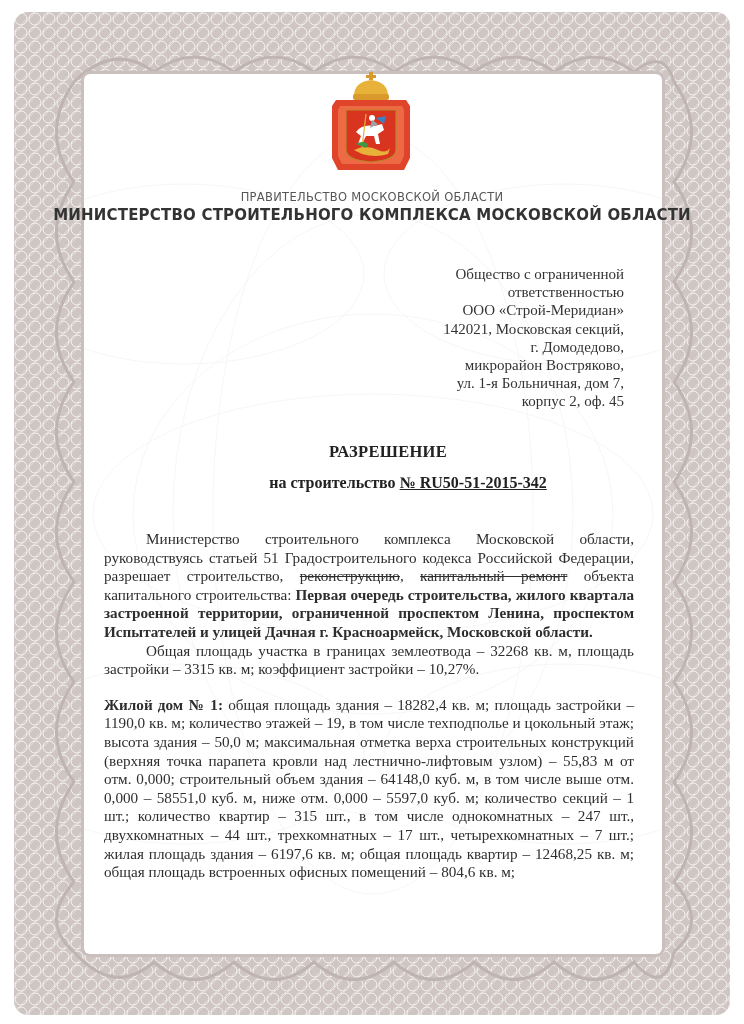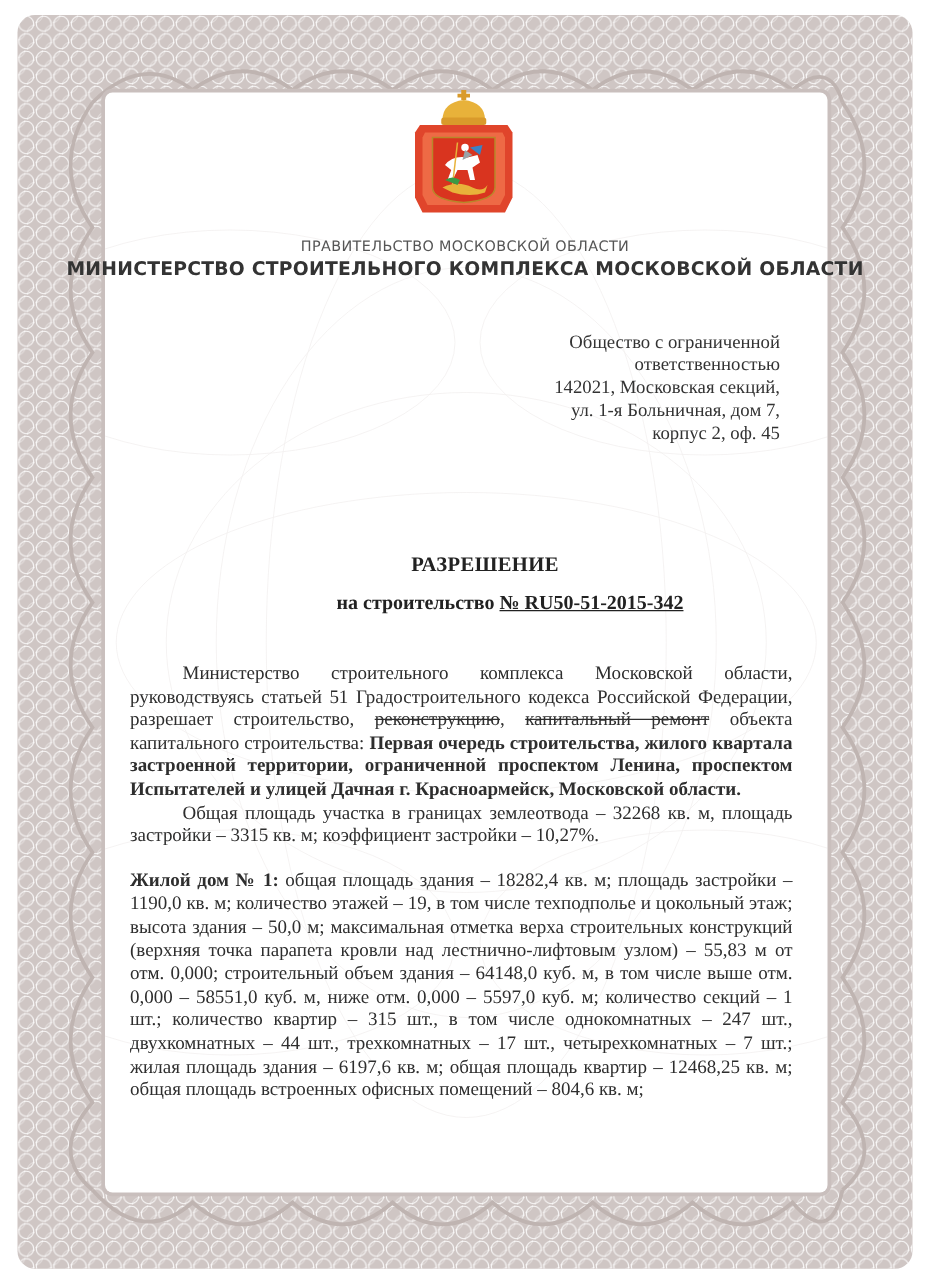--- a/index.html
+++ b/index.html
@@ -125,21 +125,24 @@
   <path d="M28 80 Q40 74 52 80 Q60 84 64 78 L62 84 Q50 88 36 84 Z" fill="#e8b23a"></path>
   <path d="M30 74 Q36 70 42 74 L40 78 Z" fill="#3c9a45"></path>
 </svg>
 
 <div class="gov-line">ПРАВИТЕЛЬСТВО МОСКОВСКОЙ ОБЛАСТИ</div>
 <div class="ministry-line">МИНИСТЕРСТВО СТРОИТЕЛЬНОГО КОМПЛЕКСА МОСКОВСКОЙ ОБЛАСТИ</div>
 
 <div class="addressee">
   <div>Общество с ограниченной</div>
   <div>ответственностью</div>
+  <div>ООО «Строй-Меридиан»</div>
   <div>142021, Московская секций,</div>
+  <div>г. Домодедово,</div>
+  <div>микрорайон Востряково,</div>
   <div>ул. 1-я Больничная, дом 7,</div>
   <div>корпус 2, оф. 45</div>
 </div>
 
 <div class="doc-title">РАЗРЕШЕНИЕ</div>
 <div class="doc-subtitle">
   <span>на строительство</span>
   <span class="num">№  RU50-51-2015-342</span>
 </div>
 

